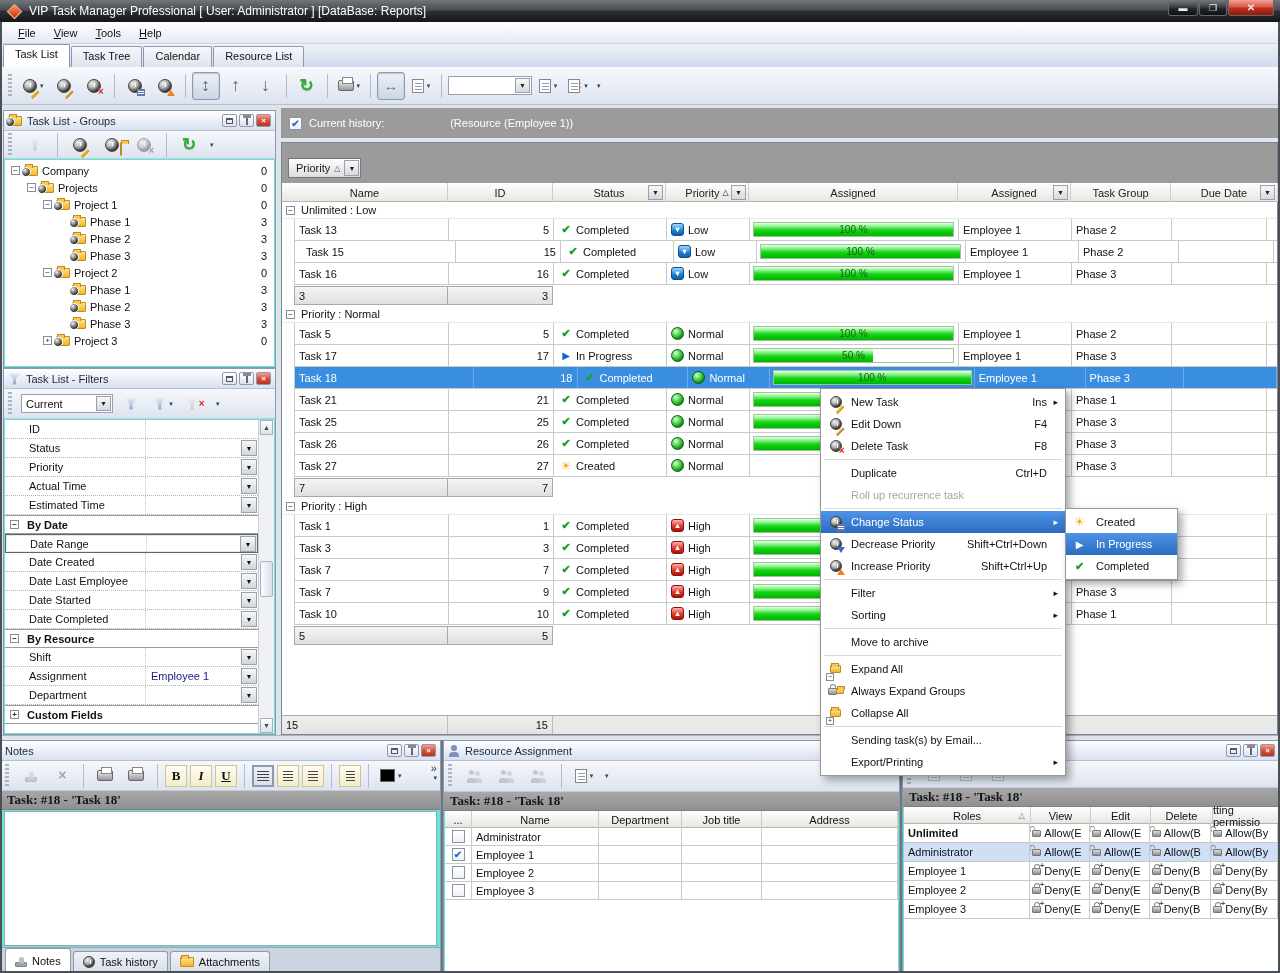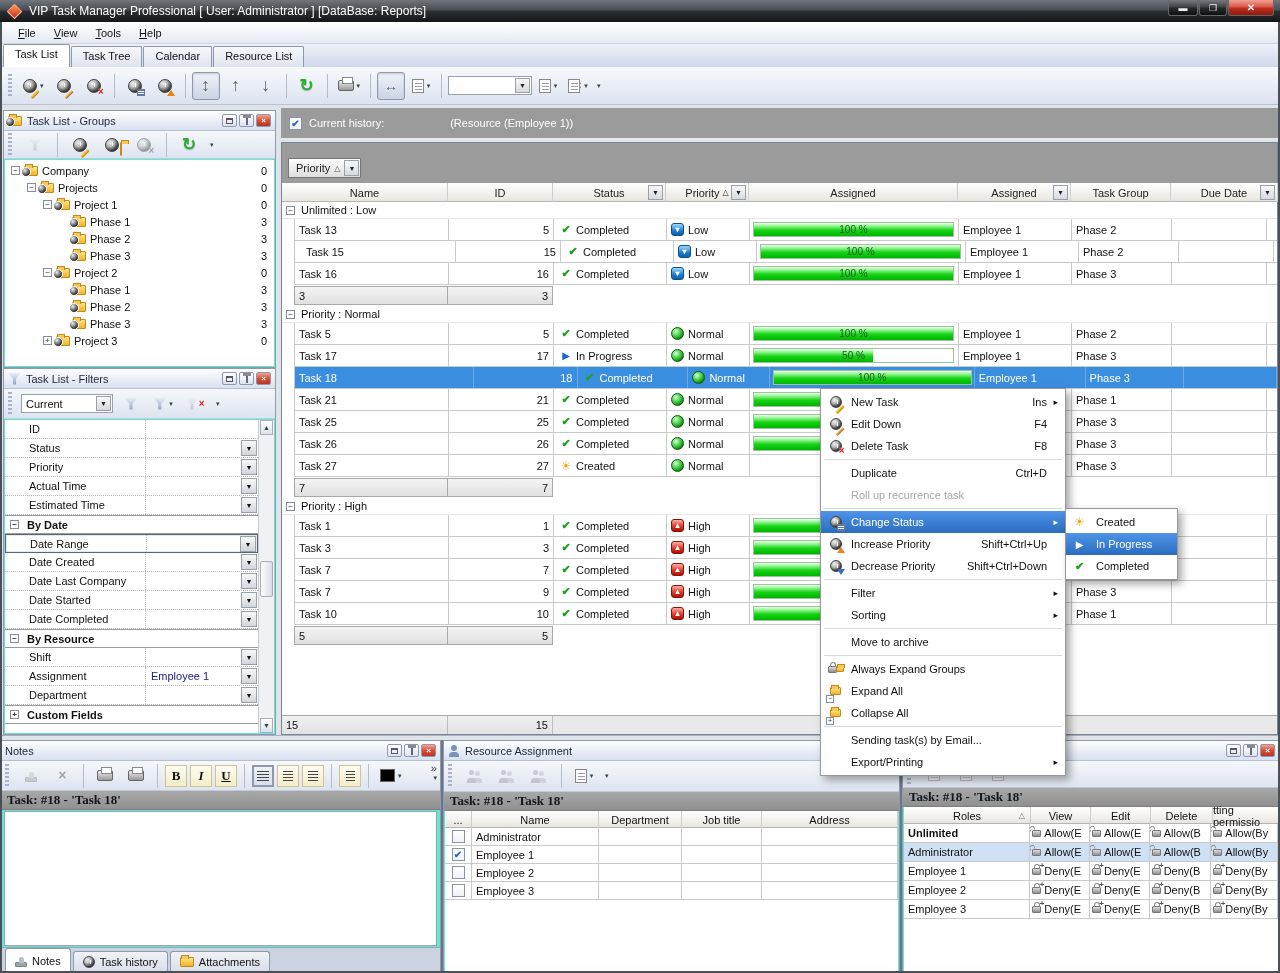--- a/index.html
+++ b/index.html
@@ -444,21 +444,21 @@
         <div class="flabel">Date Range</div>
         <div class="fdiv"></div>
         <div class="fdd">▼</div>
       </div>
       <div class="frow">
         <div class="flabel">Date Created</div>
         <div class="fdiv"></div>
         <div class="fdd">▼</div>
       </div>
       <div class="frow">
-        <div class="flabel">Date Last Company</div>
+        <div class="flabel">Date Last Employee</div>
         <div class="fdiv"></div>
         <div class="fdd">▼</div>
       </div>
       <div class="frow">
         <div class="flabel">Date Started</div>
         <div class="fdiv"></div>
         <div class="fdd">▼</div>
       </div>
       <div class="frow">
         <div class="flabel">Date Completed</div>
@@ -1221,69 +1221,69 @@
         <div class="ci sm" style="position: relative;">
           <div class="badge b-list"></div>
         </div>
       </div>
       <div class="mlabel">Change Status</div>
       <div class="marrow">▸</div>
     </div>
     <div class="mi">
       <div class="mic">
         <div class="ci sm" style="position: relative;">
+          <div class="badge b-down"></div>
+        </div>
+      </div>
+      <div class="mlabel">Decrease Priority</div>
+      <div class="msc">Shift+Ctrl+Down</div>
+      <div class="marrow"></div>
+    </div>
+    <div class="mi">
+      <div class="mic">
+        <div class="ci sm" style="position: relative;">
           <div class="badge b-up"></div>
         </div>
       </div>
       <div class="mlabel">Increase Priority</div>
       <div class="msc">Shift+Ctrl+Up</div>
       <div class="marrow"></div>
     </div>
-    <div class="mi">
-      <div class="mic">
-        <div class="ci sm" style="position: relative;">
-          <div class="badge b-down"></div>
-        </div>
-      </div>
-      <div class="mlabel">Decrease Priority</div>
-      <div class="msc">Shift+Ctrl+Down</div>
-      <div class="marrow"></div>
-    </div>
     <div class="msep"></div>
     <div class="mi">
       <div class="mic"></div>
       <div class="mlabel">Filter</div>
       <div class="marrow">▸</div>
     </div>
     <div class="mi">
       <div class="mic"></div>
       <div class="mlabel">Sorting</div>
       <div class="marrow">▸</div>
     </div>
     <div class="msep"></div>
     <div class="mi">
       <div class="mic"></div>
       <div class="mlabel">Move to archive</div>
       <div class="marrow"></div>
     </div>
     <div class="msep"></div>
     <div class="mi">
       <div class="mic">
+        <div class="folder" style="width: 11px; height: 8px;"></div>
+        <div class="toggle" style="position: absolute; left: 0px; top: 8px; width: 8px; height: 8px; font-size: 7px; line-height: 6px;">−</div>
+      </div>
+      <div class="mlabel">Expand All</div>
+      <div class="marrow"></div>
+    </div>
+    <div class="mi">
+      <div class="mic">
         <div class="lock"></div>
         <div class="folder" style="width: 8px; height: 6px; margin-left: -4px;"></div>
       </div>
       <div class="mlabel">Always Expand Groups</div>
-      <div class="marrow"></div>
-    </div>
-    <div class="mi">
-      <div class="mic">
-        <div class="folder" style="width: 11px; height: 8px;"></div>
-        <div class="toggle" style="position: absolute; left: 0px; top: 8px; width: 8px; height: 8px; font-size: 7px; line-height: 6px;">−</div>
-      </div>
-      <div class="mlabel">Expand All</div>
       <div class="marrow"></div>
     </div>
     <div class="mi">
       <div class="mic">
         <div class="folder" style="width: 11px; height: 8px;"></div>
         <div class="toggle" style="position: absolute; left: 0px; top: 8px; width: 8px; height: 8px; font-size: 7px; line-height: 6px;">+</div>
       </div>
       <div class="mlabel">Collapse All</div>
       <div class="marrow"></div>
     </div>

